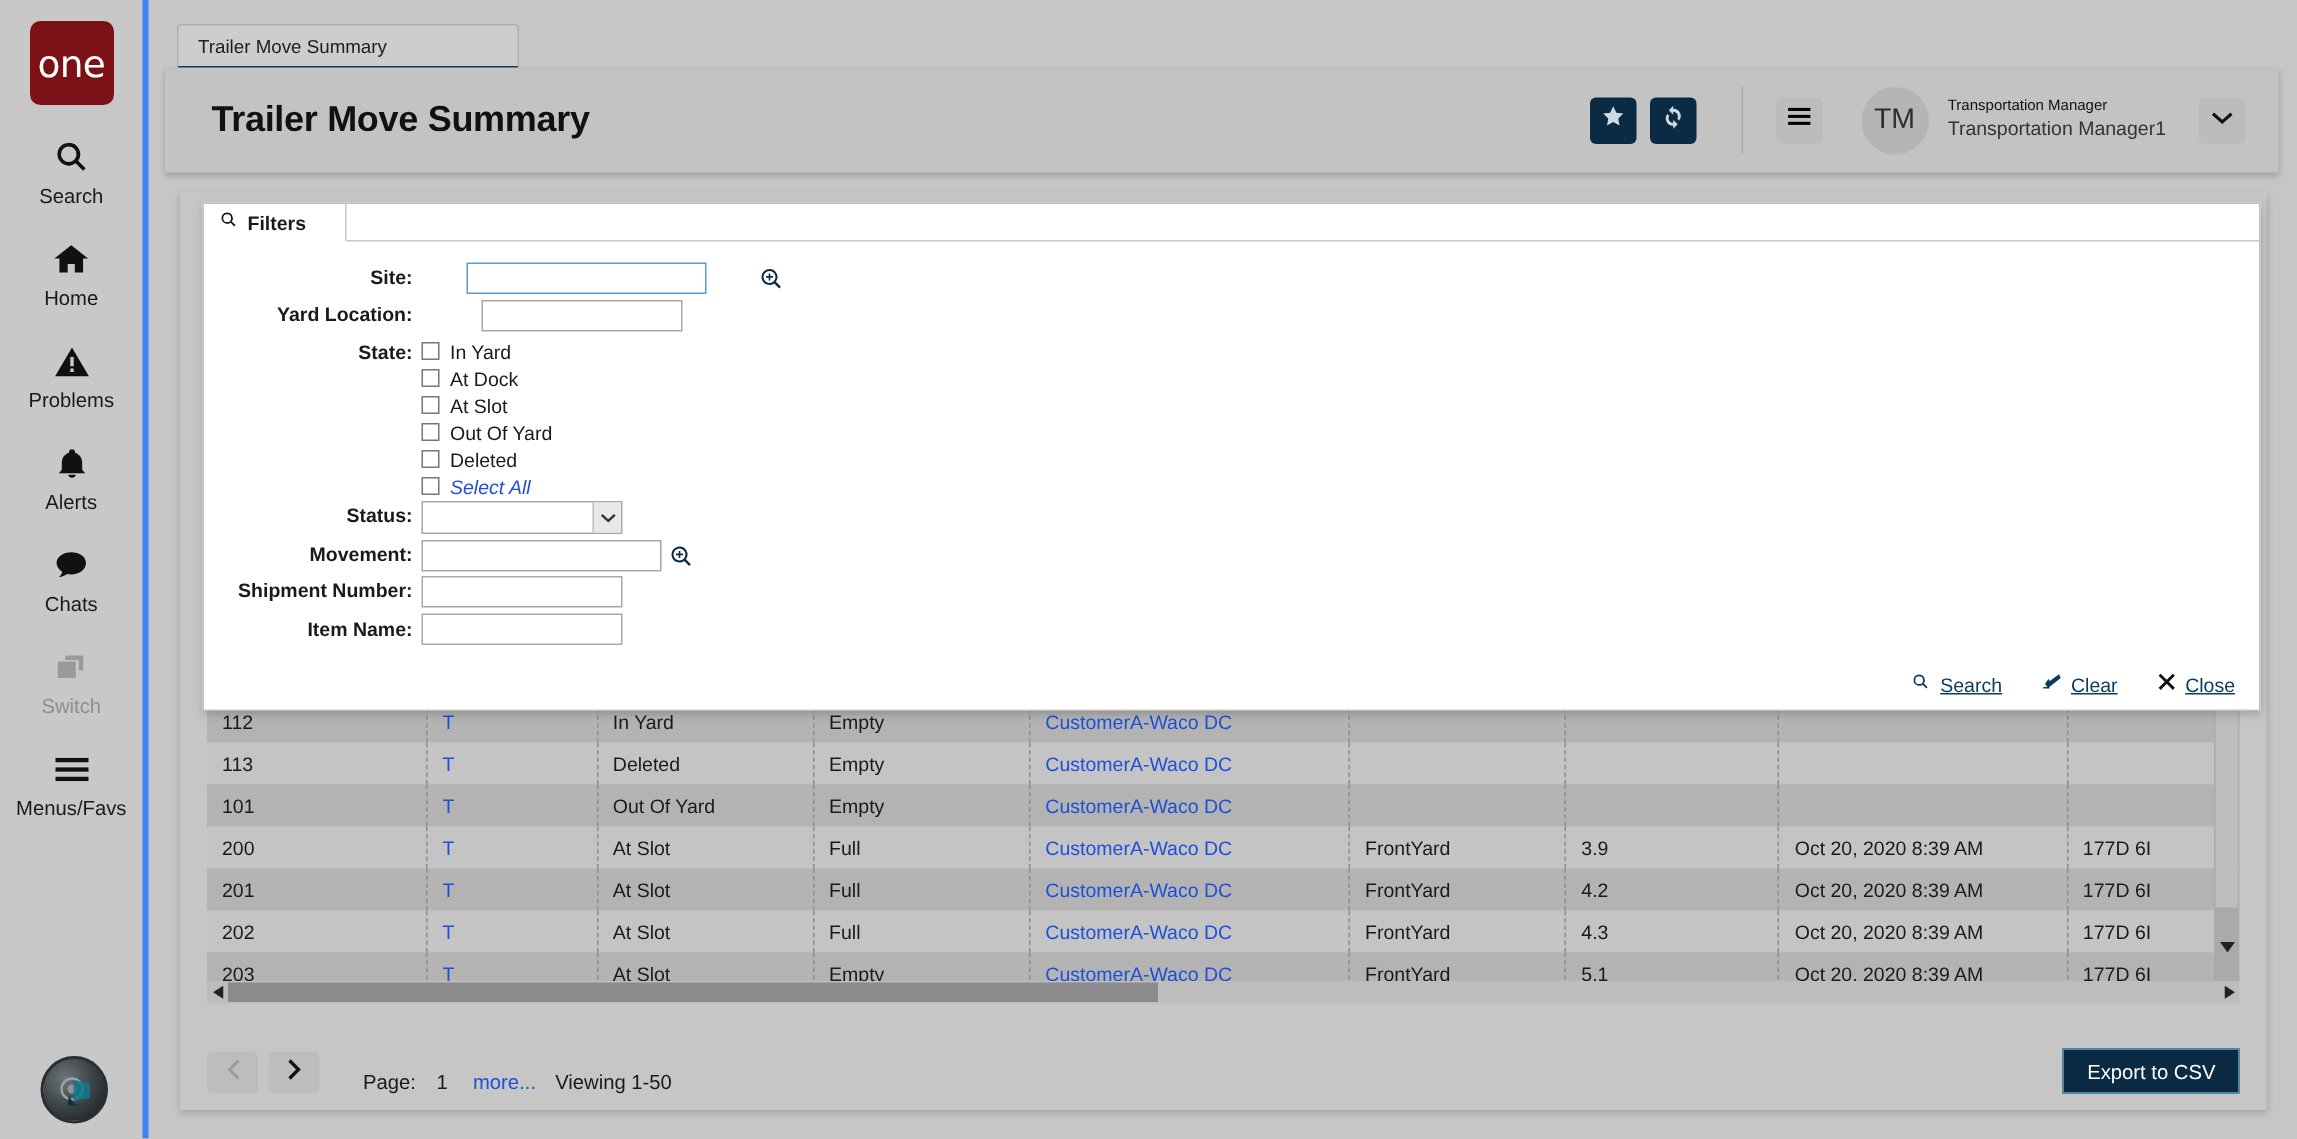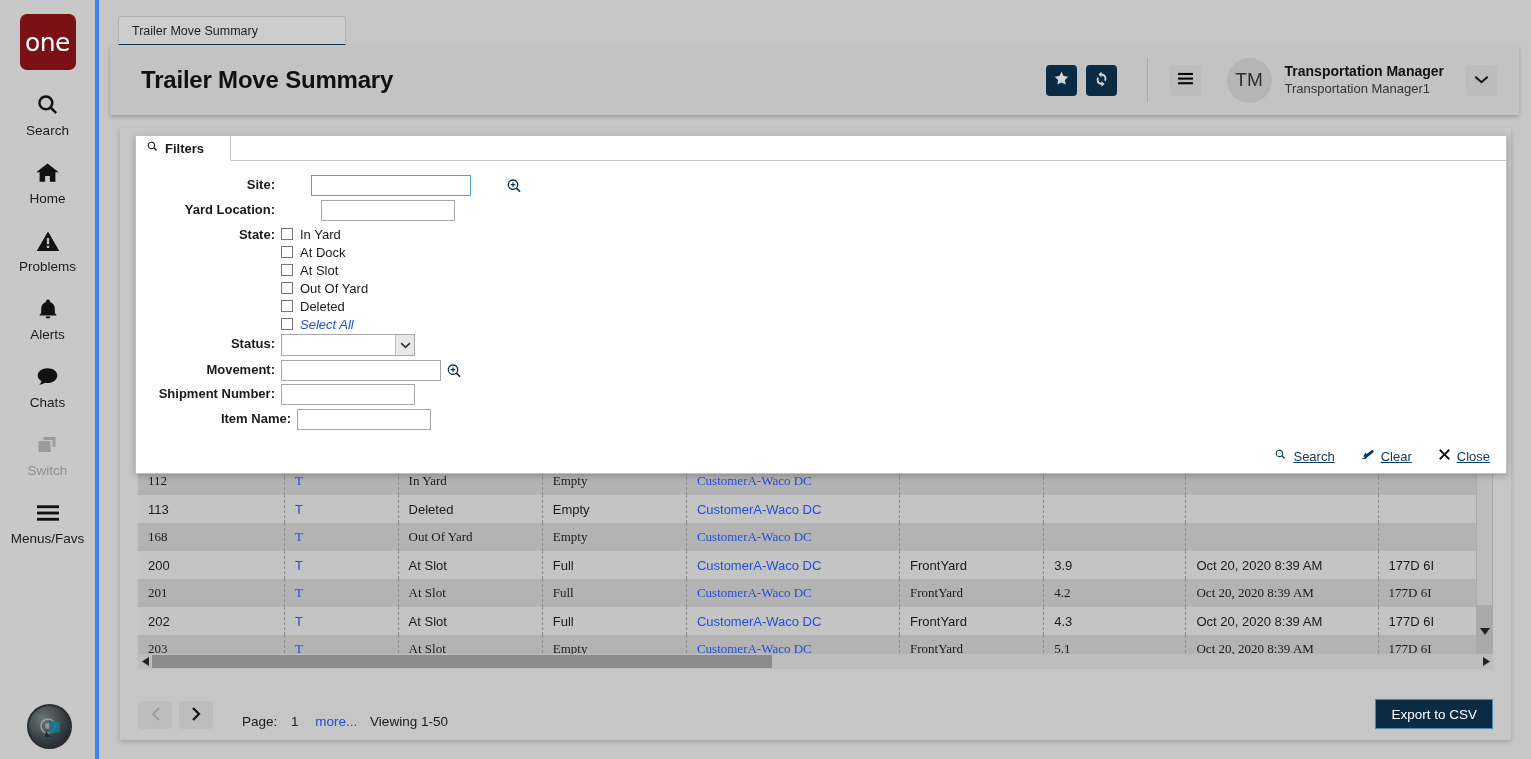--- a/index.html
+++ b/index.html
@@ -80,21 +80,21 @@
   #hamburger {
     width: 31px; height: 31px; border-radius: 4px; background: #bcbcbc;
     display:flex; align-items:center; justify-content:center; cursor:pointer;
   }
   #avatar-circle {
     width: 45px; height: 45px; border-radius: 50%; background: #b5b5b5;
     display:flex; align-items:center; justify-content:center;
     font-size: 19px; color: #2e2e2e; margin-left: 26px;
   }
   #user-block { margin-left: 13px; line-height: 1.28; }
-  #user-name { font-size: 14px; font-weight: bold; color: #111; }
+  #user-name { font-size: 10px; font-weight: normal; color: #111; }
   #user-sub { font-size: 13px; color: #333; }
   #user-caret {
     width: 31px; height: 31px; border-radius: 4px; background: #bcbcbc;
     display:flex; align-items:center; justify-content:center;
     cursor:pointer; margin-left: 22px; margin-right: 22px;
   }
 
   
   #content {
     position: absolute; left: 120px; top: 128px;
@@ -106,21 +106,21 @@
   
   #grid-wrap {
     position: absolute; left: 18px; top: 327px; width: 1355px; height: 199px;
     overflow: hidden; background: #bdbdbd;
   }
   #grid-head { height: 12px; background: #eaeaea; }
   .row {
     height: 28px; display: flex; align-items: center;
     font-size: 13px; color: #1a1a1a; position: relative;
   }
-  .row.a { background: #b3b3b3; font-family: Liberation Serif, serif; }
+  .row.a { background: #b3b3b3; }
   .row.b { background: #c4c4c4; }
   .cell { padding-left: 10px; height: 100%; display: flex; align-items: center;
           border-left: 1px dashed #8d8d8d; overflow: hidden; white-space: nowrap; }
   .cell:first-child { border-left: none; }
   .cell.lnk { color: #1f4fd8; }
   .c0 { width: 152px; } .c1 { width: 118px; } .c2 { width: 150px; }
   .c3 { width: 150px; } .c4 { width: 222px; } .c5 { width: 150px; }
   .c6 { width: 148px; } .c7 { width: 200px; } .c8 { width: 120px; }
 
   #vscroll {
@@ -368,21 +368,21 @@
         <div class="cell c2">Deleted</div>
         <div class="cell c3">Empty</div>
         <div class="cell c4 lnk">CustomerA-Waco DC</div>
         <div class="cell c5"></div>
         <div class="cell c6"></div>
         <div class="cell c7"></div>
         <div class="cell c8"></div>
       </div>
 
       <div class="row a">
-        <div class="cell c0">168</div>
+        <div class="cell c0">101</div>
         <div class="cell c1 lnk">T</div>
         <div class="cell c2">Out Of Yard</div>
         <div class="cell c3">Empty</div>
         <div class="cell c4 lnk">CustomerA-Waco DC</div>
         <div class="cell c5"></div>
         <div class="cell c6"></div>
         <div class="cell c7"></div>
         <div class="cell c8"></div>
       </div>
 
@@ -561,21 +561,21 @@
             <path d="M10.5 2a8 8 0 1 0 4.7 14.5l5 5 1.7-1.7-5-5A8 8 0 0 0 10.5 2zm0 2a6 6 0 1 1 0 12 6 6 0 0 1 0-12zm-.8 2.4v2.7H7v1.6h2.7v2.7h1.6v-2.7H14V9.1h-2.7V6.4z"></path>
           </svg>
       </span>
     </div>
 
     <div class="frow" style="left:10px; top:248px;">
       <div class="flabel">Shipment Number:</div>
       <input class="ftext" value="" placeholder="" style="">
     </div>
 
-    <div class="frow" style="left:26px; top:273px;">
+    <div class="frow" style="left:10px; top:273px;align-items:center;">
       <div class="flabel">Item Name:</div>
       <input class="ftext" value="" placeholder="" style="">
     </div>
 
     <div id="factions">
       <div class="faction">
         <span>
           <svg width="13" height="13" viewBox="0 0 24 24" fill="#0b3c63">
               <path d="M10 3a7 7 0 1 0 4.2 12.6l4.6 4.6 1.6-1.6-4.6-4.6A7 7 0 0 0 10 3zm0 2.2a4.8 4.8 0 1 1 0 9.6 4.8 4.8 0 0 1 0-9.6z"></path>
             </svg>

